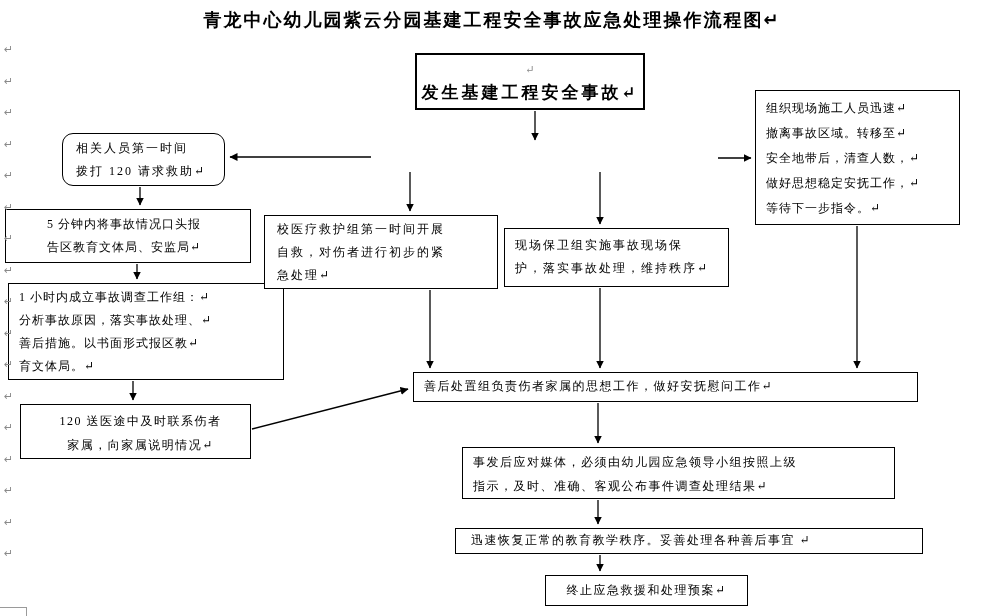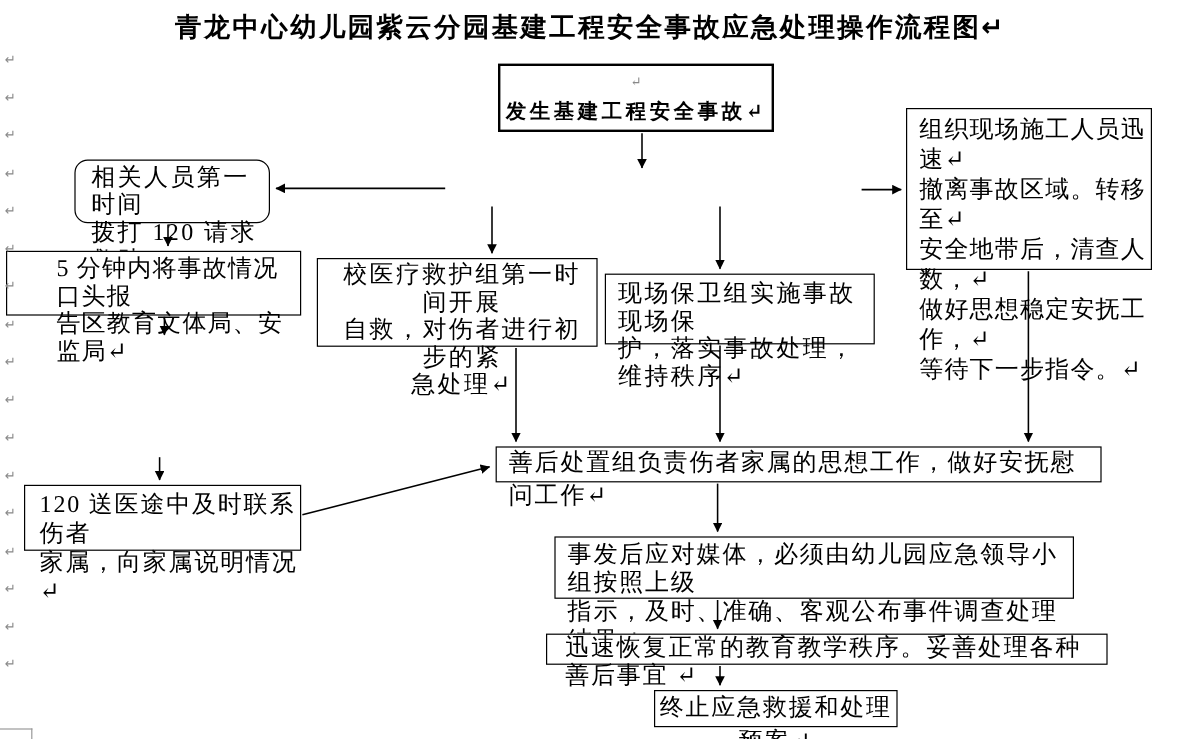--- a/index.html
+++ b/index.html
@@ -12,42 +12,42 @@
     color: #000;
     overflow: hidden;
   }
   .doc-title {
     position: absolute;
     left: 0; top: 8px;
     width: 100%;
     text-align: center;
     font-family: "Liberation Sans", "DejaVu Sans", sans-serif;
     font-weight: bold;
-    font-size: 22px;
+    font-size: 18px;
     letter-spacing: 2px;
     white-space: pre-line;
   }
   .node {
     position: absolute;
     box-sizing: border-box;
     border: 1.5px solid #000;
     background: #fff;
-    font-size: 20px;
+    font-size: 12px;
     line-height: 23px;
     letter-spacing: 1.5px;
   }
   .node-text { white-space: pre-line; }
   .n-accident { border-width: 2px; text-align: center; font-size: 17px; font-weight: 600; letter-spacing: 3px; line-height: 24px; padding-top: 2px; }
   .n-accident .node-text::first-line { font-size: 11px; font-weight: normal; color: #888; letter-spacing: 0; }
   .n-leader    { line-height: 26px; padding-left: 14px; letter-spacing: 1px; }
   .n-call120   { padding: 3px 6px 0 13px; letter-spacing: 2px; }
   .n-report    { padding: 3px 2px 0 10px; letter-spacing: 1px; }
   .n-invest    { padding: 2px 2px 0 10px; letter-spacing: 1px; }
   .n-family    { padding: 4px 2px 0 12px; letter-spacing: 1.5px; line-height: 24px; }
-  .n-medical   { padding: 2px 4px 0 12px; letter-spacing: 2px; text-align: center; }
+  .n-medical   { padding: 2px 4px 0 12px; letter-spacing: 2px; }
   .n-guard     { padding: 5px 2px 0 10px; letter-spacing: 2px; }
   .n-evacuate  { padding: 5px 2px 0 10px; letter-spacing: 1px; line-height: 25px; }
   .n-aftermath { line-height: 27px; padding-left: 10px; }
   .n-media     { padding: 2px 2px 0 10px; line-height: 24px; }
   .n-restore   { line-height: 23px; padding-left: 15px; }
   .n-terminate { line-height: 28px; text-align: center; }
   .connectors { position: absolute; left: 0; top: 0; }
   .connectors line { stroke: #000; stroke-width: 1.3; }
   #margin-marks .margin-pm {
     position: absolute;
@@ -104,22 +104,28 @@
   <div class="node n-call120" style="left:62px;top:133px;width:163px;height:53px;border-radius:11px;">
     <div class="node-text">相关人员第一时间
 拨打 120 请求救助↵</div>
   </div>
 
   <div class="node n-report" style="left:5px;top:209px;width:246px;height:54px;padding-left:41px;">
     <div class="node-text">5 分钟内将事故情况口头报
 告区教育文体局、安监局↵</div>
   </div>
 
+  <div class="node n-invest" style="left:8px;top:283px;width:276px;height:97px;">
+    <div class="node-text">1 小时内成立事故调查工作组：↵
+分析事故原因，落实事故处理、↵
+善后措施。以书面形式报区教↵
+育文体局。↵</div>
+  </div>
 
-  <div class="node n-family" style="left:20px;top:404px;width:231px;height:55px;">
+  <div class="node n-family" style="left:20px;top:404px;width:231px;height:55px;text-align:center;">
     <div class="node-text">120 送医途中及时联系伤者
 家属，向家属说明情况↵</div>
   </div>
 
   <div class="node n-medical" style="left:264px;top:215px;width:234px;height:74px;">
     <div class="node-text">校医疗救护组第一时间开展
 自救，对伤者进行初步的紧
 急处理↵</div>
   </div>
 

